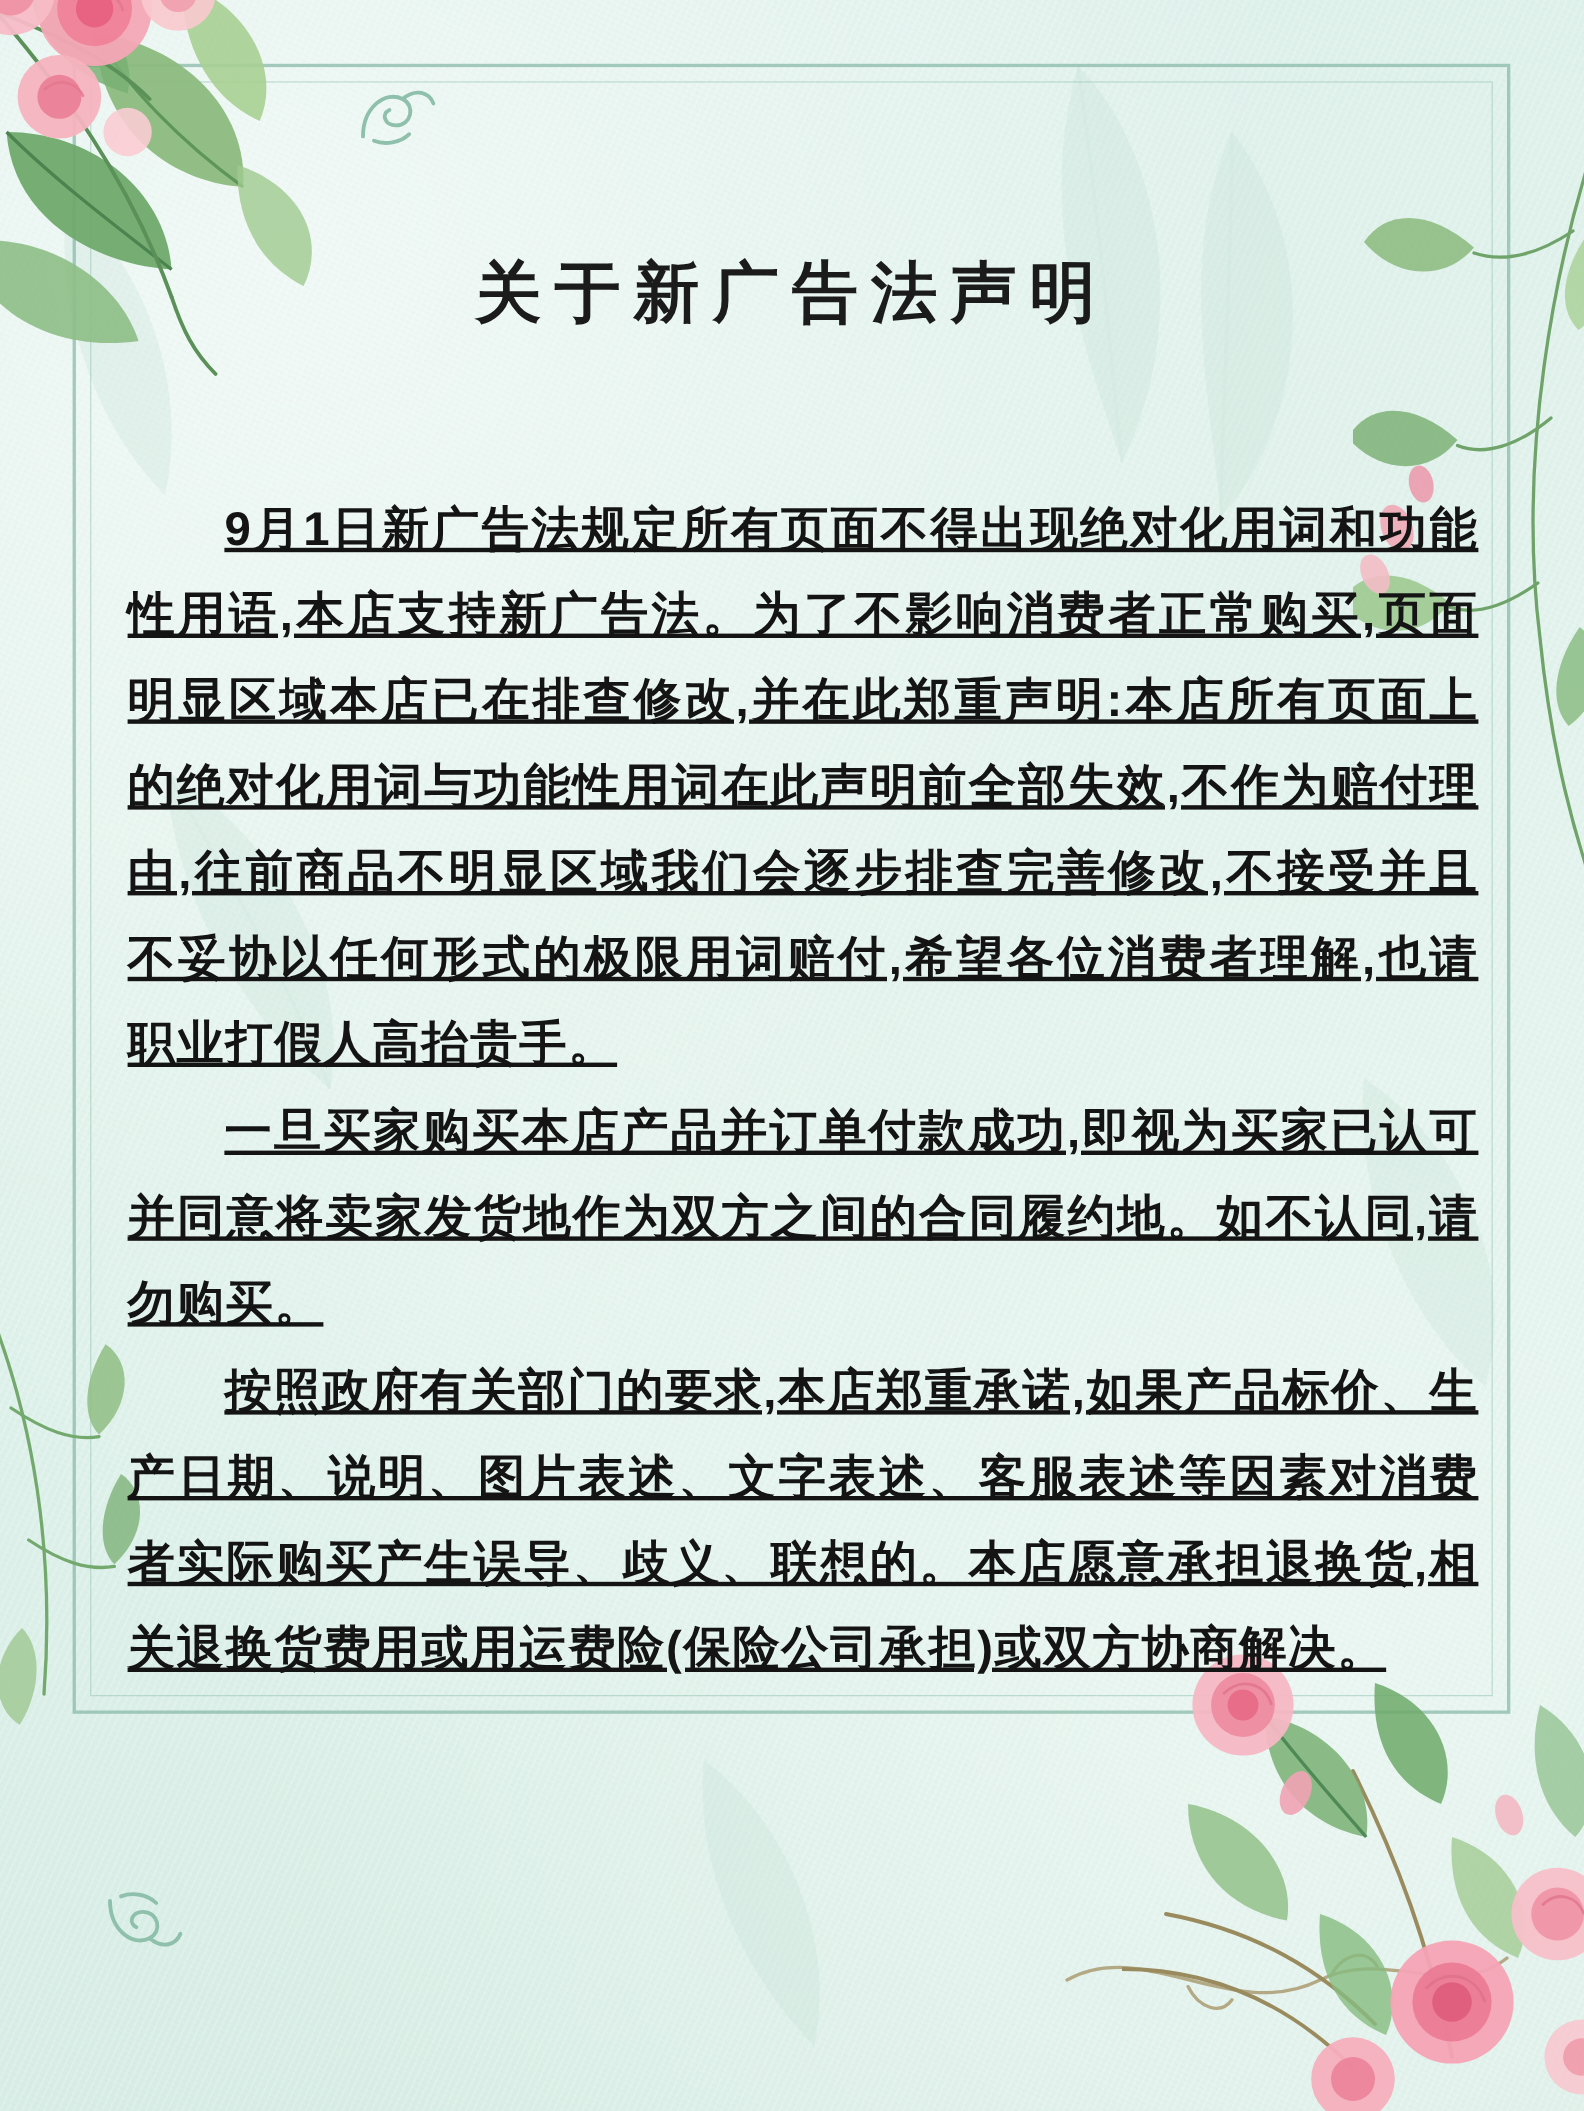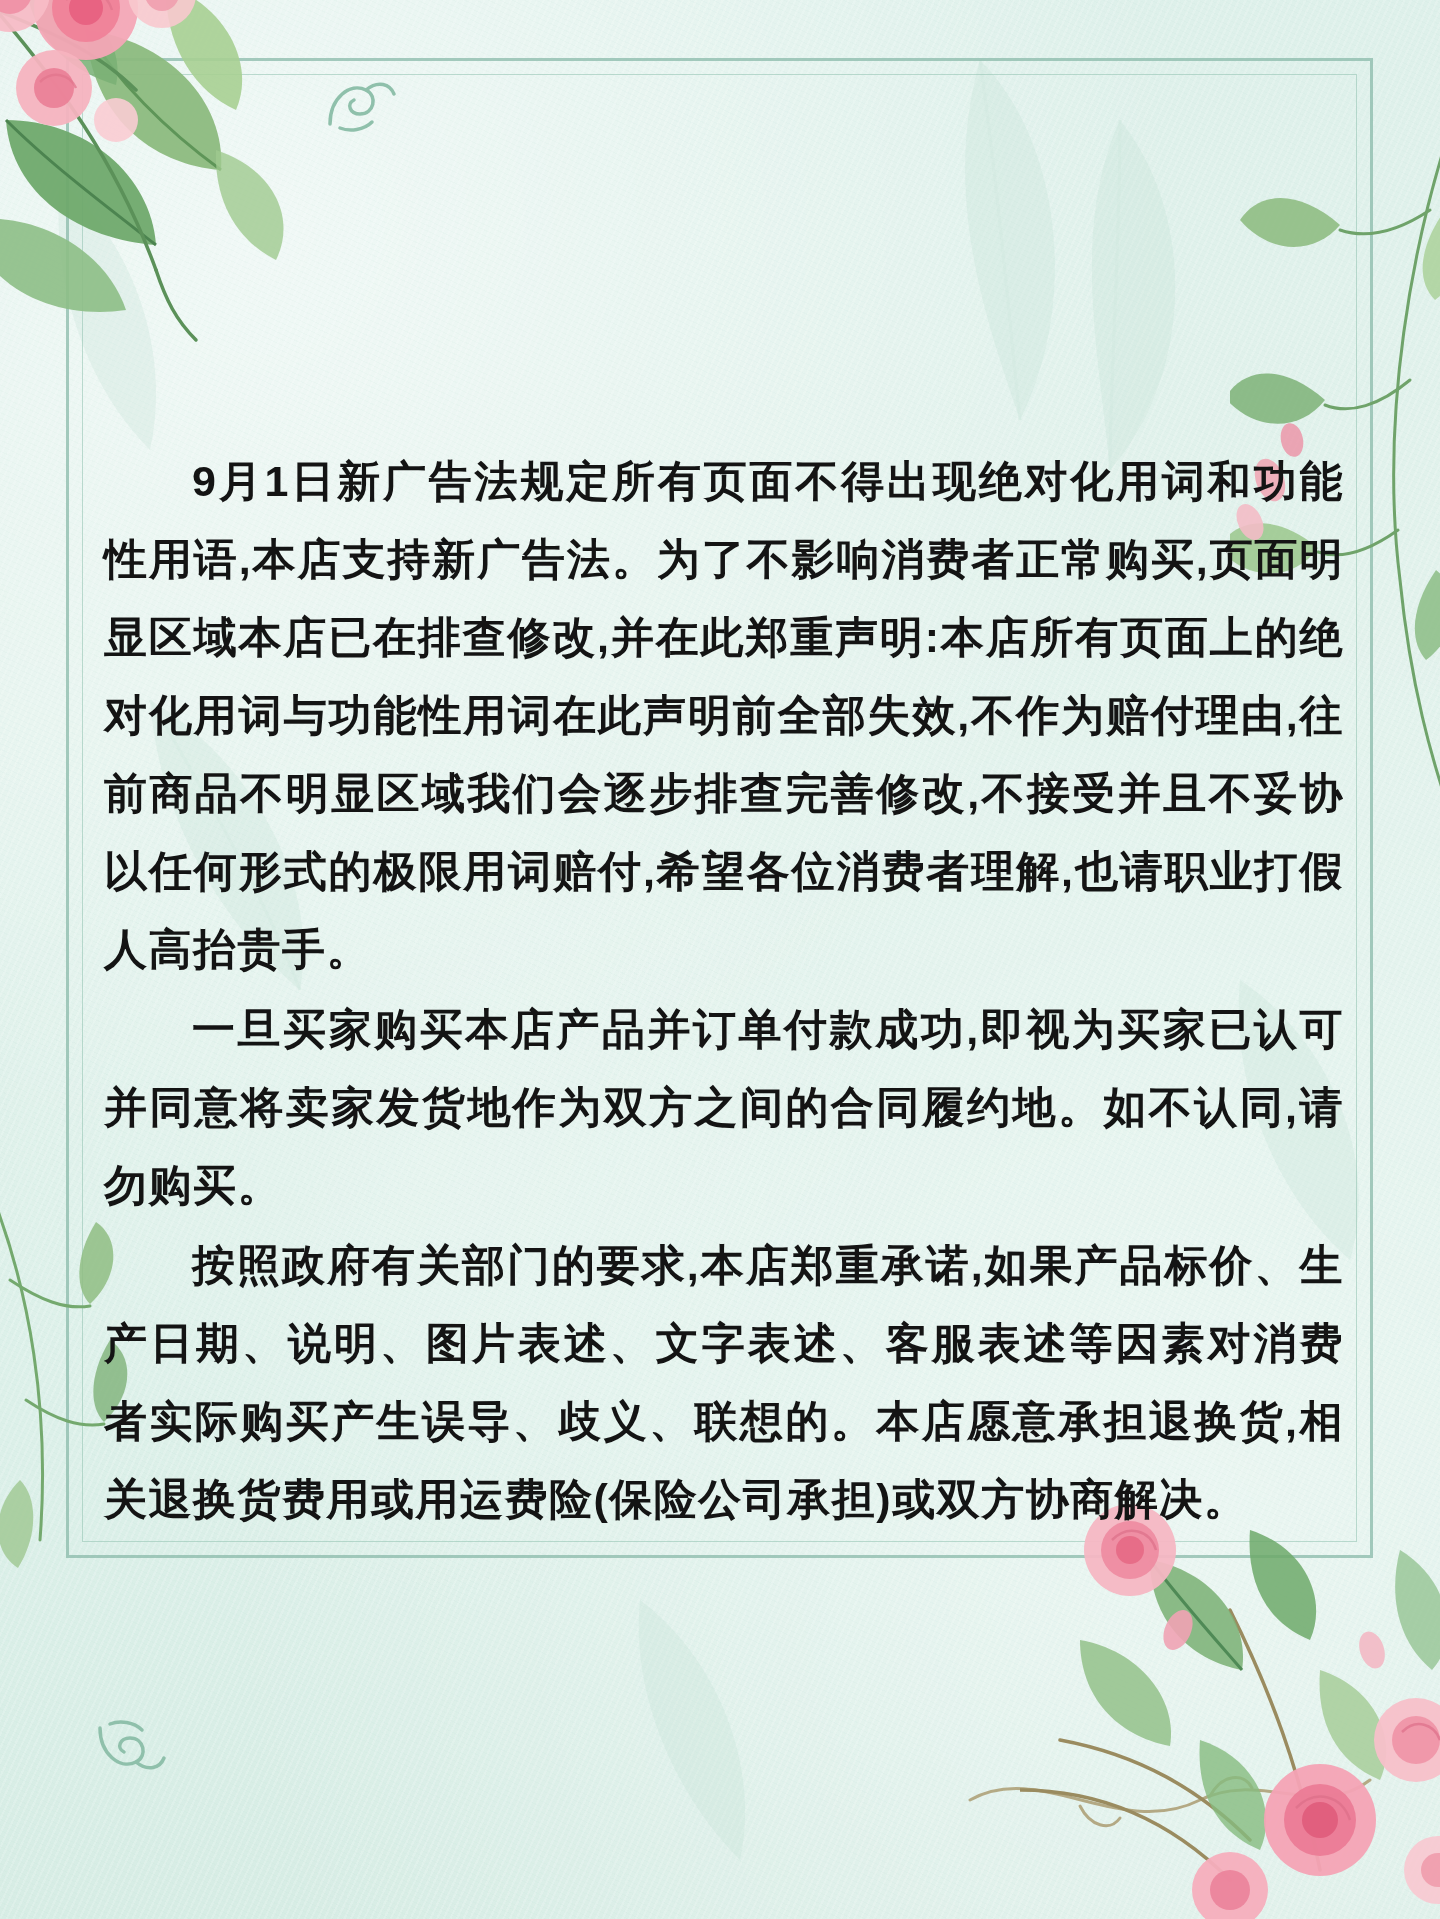--- a/index.html
+++ b/index.html
@@ -88,21 +88,21 @@
     top: 442px;
     width: 1240px;
     font-size: 43px;
     line-height: 78px;
     color: #141414;
     font-weight: bold;
     letter-spacing: 1.5px;
     text-align: justify;
     text-justify: inter-character;
   }
-  .para { margin: 0 0 2px 0; text-indent: 88px; }
+  .para { margin: 0 0 2px 12px; text-indent: 88px; text-decoration: underline; }
 
   
   .floral { position: absolute; pointer-events: none; }
   .floral.top-left { left: -34px; top: -30px; width: 420px; height: 420px; }
   .floral.bottom-right { left: 1020px; top: 1490px; width: 470px; height: 450px; }
   .floral.right-mid { left: 1230px; top: 60px; width: 240px; height: 820px; }
   .floral.left-bottom { left: -20px; top: 1180px; width: 150px; height: 460px; }
 </style>
 </head>
 <body>
@@ -262,20 +262,21 @@
         <path d="M382 242 C396 228 414 234 420 250"></path>
       </g>
     </g>
 
     <g>
       <ellipse cx="158" cy="140" rx="13" ry="21" fill="#f0a3b4" opacity=".9" transform="rotate(24 158 140)"></ellipse>
       <ellipse cx="352" cy="160" rx="12" ry="19" fill="#f3b9c4" opacity=".9" transform="rotate(-18 352 160)"></ellipse>
     </g>
   </svg>
 
+  <div class="title">关于新广告法声明</div>
 
   <div class="body-text">
     <p class="para">9月1日新广告法规定所有页面不得出现绝对化用词和功能性用语,本店支持新广告法。为了不影响消费者正常购买,页面明显区域本店已在排查修改,并在此郑重声明:本店所有页面上的绝对化用词与功能性用词在此声明前全部失效,不作为赔付理由,往前商品不明显区域我们会逐步排查完善修改,不接受并且不妥协以任何形式的极限用词赔付,希望各位消费者理解,也请职业打假人高抬贵手。</p>
     <p class="para">一旦买家购买本店产品并订单付款成功,即视为买家已认可并同意将卖家发货地作为双方之间的合同履约地。如不认同,请勿购买。</p>
     <p class="para">按照政府有关部门的要求,本店郑重承诺,如果产品标价、生产日期、说明、图片表述、文字表述、客服表述等因素对消费者实际购买产生误导、歧义、联想的。本店愿意承担退换货,相关退换货费用或用运费险(保险公司承担)或双方协商解决。</p>
   </div>
 
 </div>
 
 </body></html>

